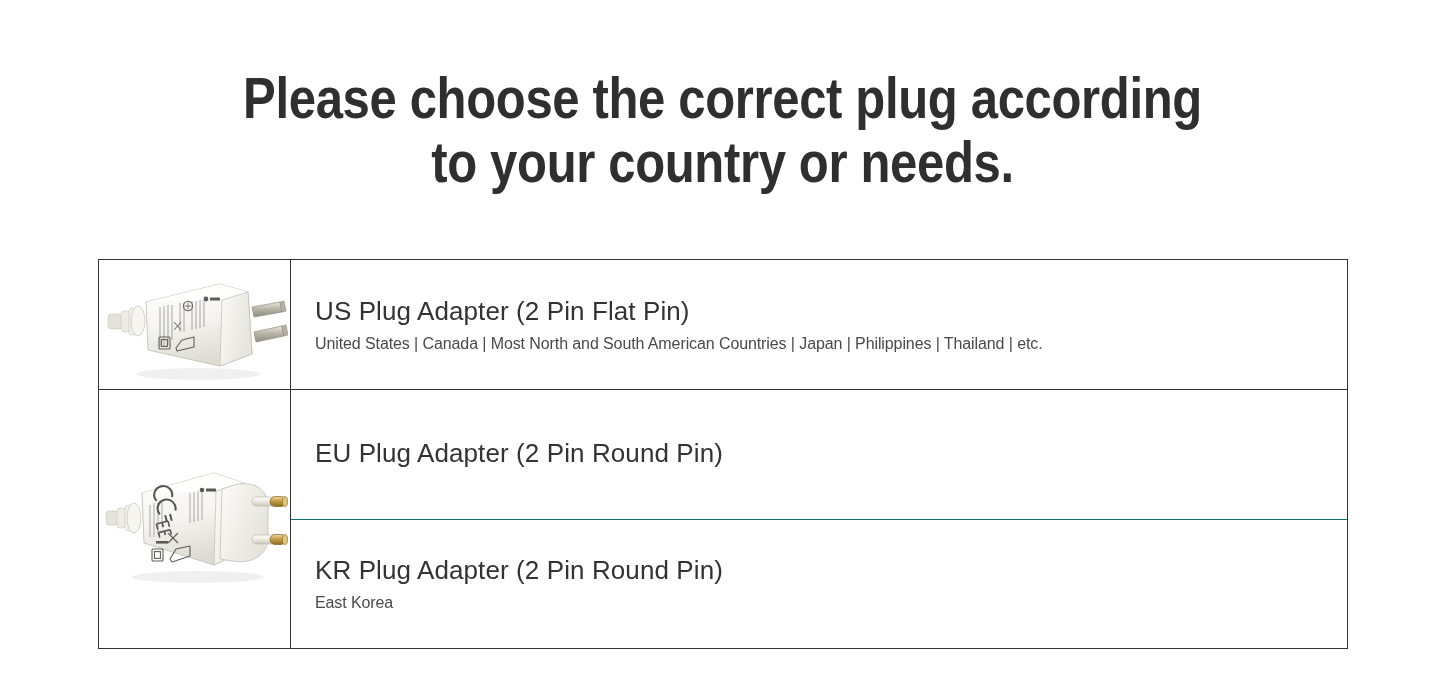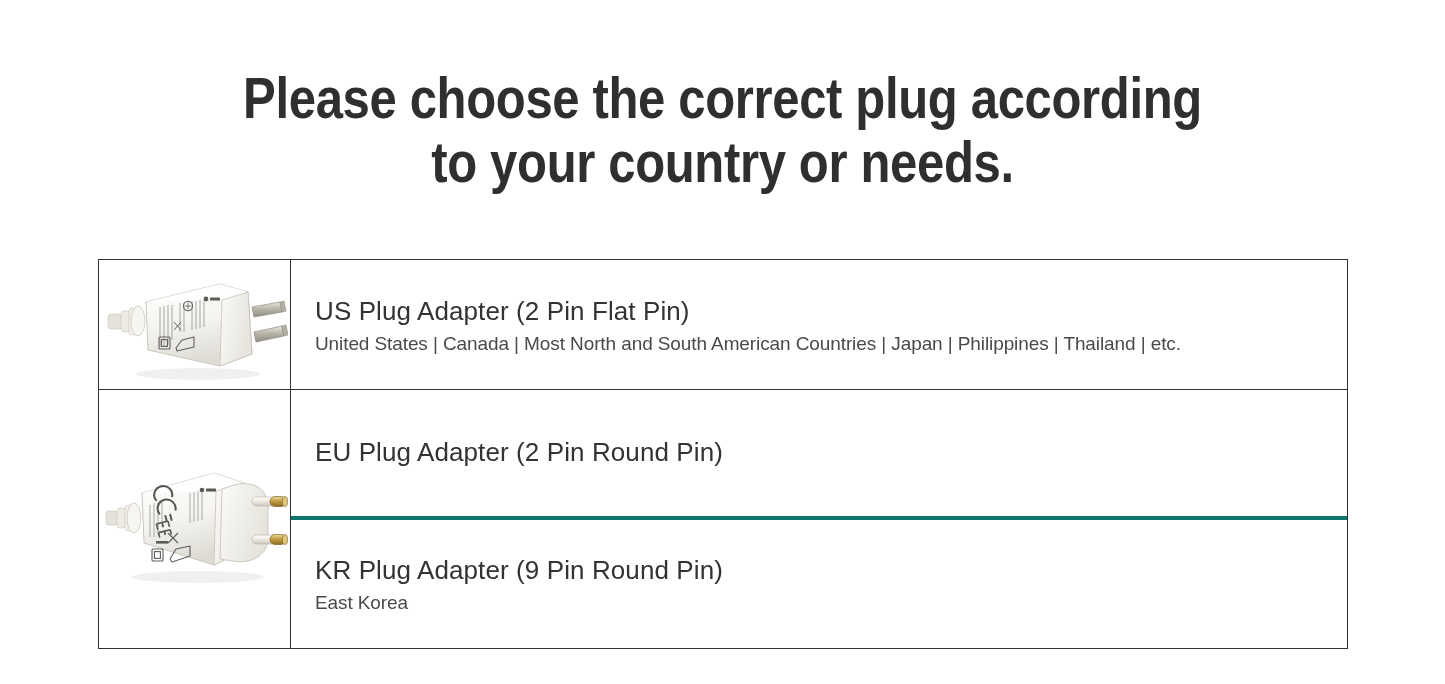--- a/index.html
+++ b/index.html
@@ -75,34 +75,34 @@
     justify-content: flex-end;
   }
   .text-cell {
     box-sizing: border-box;
     padding-left: 24px;
     display: flex;
     flex-direction: column;
     justify-content: center;
   }
   .text-cell.us { height: 130px; border-bottom: 1px solid #333333; }
-  .text-cell.eu { height: 130px; border-bottom: 4px solid #0f766e; }
+  .text-cell.eu { height: 130px; border-bottom: 1px solid #0f766e; }
   .text-cell.kr { height: 128px; }
 
   .adapter-title {
     font-size: 26px;
     font-weight: 400;
     color: #333333;
     line-height: 34px;
     letter-spacing: 0.1px;
     margin-bottom: 3px;
     white-space: nowrap;
   }
   .adapter-regions {
-    font-size: 19px;
+    font-size: 16px;
     font-weight: 400;
     color: #4a4a4a;
     line-height: 25px;
     letter-spacing: -0.1px;
     white-space: nowrap;
   }
 
   
   .adapter-figure { display: block; }
 </style>
@@ -295,17 +295,17 @@
     <div class="text-cell us">
       <div class="adapter-title">US Plug Adapter (2 Pin Flat Pin)</div>
       <div class="adapter-regions">United States | Canada | Most North and South American Countries | Japan | Philippines | Thailand | etc.</div>
     </div>
 
     <div class="text-cell eu">
       <div class="adapter-title">EU Plug Adapter (2 Pin Round Pin)</div>
     </div>
 
     <div class="text-cell kr">
-      <div class="adapter-title">KR Plug Adapter (9 Pin Round Pin)</div>
+      <div class="adapter-title">KR Plug Adapter (2 Pin Round Pin)</div>
       <div class="adapter-regions">East Korea</div>
     </div>
   </div>
 </div>
 
 </body></html>

